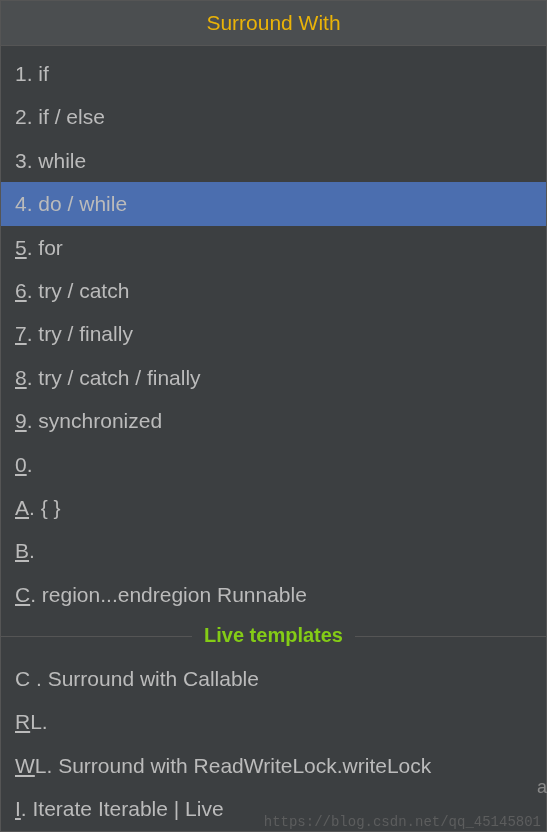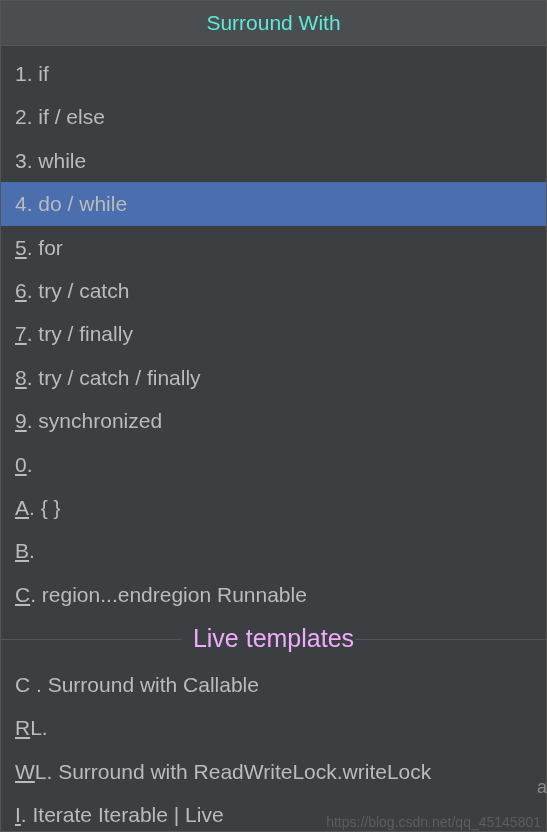--- a/index.html
+++ b/index.html
@@ -15,21 +15,21 @@
       font-size: 20px;
       color: #bbbbbb;
       overflow: hidden;
       border: 1px solid #555;
     }
     .popup-header {
       background: #4b4e50;
       text-align: center;
       padding: 10px 0;
       font-size: 21px;
-      color: #5eead4;
+      color: #eab308;
       border-bottom: 1px solid #555;
     }
     .menu-list {
       padding: 6px 0 0 0;
     }
     .menu-item {
       padding: 7px 14px;
       font-size: 21px;
       color: #bbbbbb;
       cursor: pointer;
@@ -60,35 +60,36 @@
       height: 1px;
       background: #555;
     }
     .section-divider::before {
       left: 0;
     }
     .section-divider::after {
       right: 0;
     }
     .section-divider-label {
-      color: #f0abfc;
-      font-weight: normal;
-      font-size: 25px;
+      color: #84cc16;
+      font-weight: bold;
+      font-size: 20px;
       padding: 0 12px;
       background: #3c3f41;
       position: relative;
     }
     .watermark {
       position: absolute;
       bottom: 2px;
       right: 6px;
       font-size: 14px;
       color: #6a6a6a;
       opacity: 0.7;
       white-space: nowrap;
+      font-family: Liberation Mono, monospace;
     }
     .edge-char {
       position: absolute;
       right: 0;
       bottom: 34px;
       color: #888;
       font-size: 18px;
     }
   </style>
 </head>

